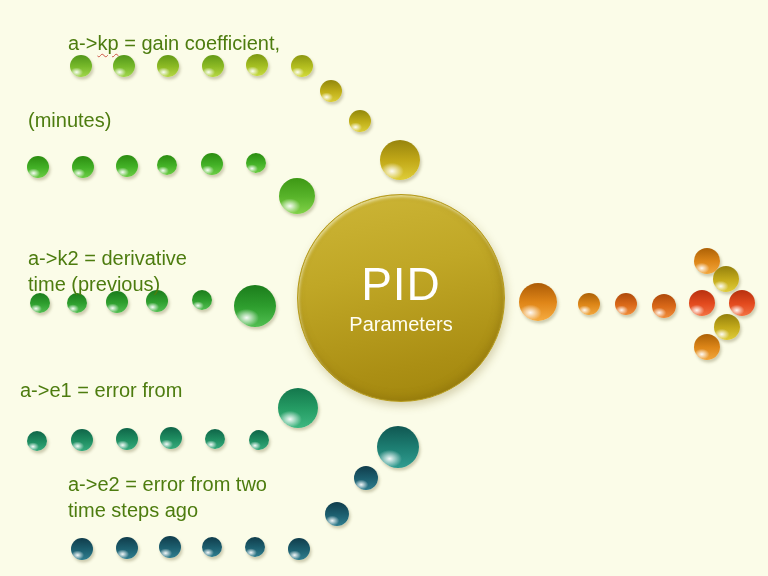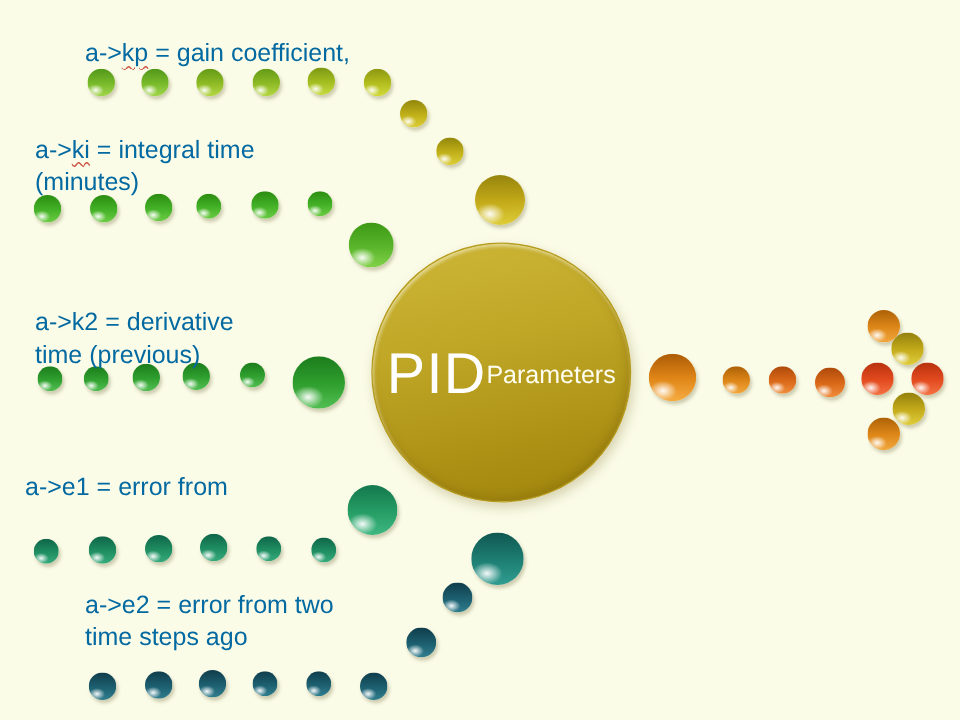--- a/index.html
+++ b/index.html
@@ -17,38 +17,38 @@
     box-shadow:1.5px 2.5px 3px rgba(95,90,40,.30);
   }
   .center-circle{
     position:absolute;
     border-radius:50%;
     background:linear-gradient(168deg,#cdb637 0%,#c0a726 38%,#ab8f14 78%,#a0850c 100%);
     box-shadow:inset 1px 2px 3px rgba(255,255,230,.55),
                inset -2px -3px 8px rgba(120,95,10,.35),
                2px 4px 9px rgba(120,100,30,.28);
     border:1px solid #b59a1c;
-    display:flex;flex-direction:row;align-items:center;justify-content:center;
+    display:flex;flex-direction:column;align-items:center;justify-content:center;
     text-align:center;
   }
   .center-title{
     color:#ffffff;
     font-size:46px;
     line-height:1.05;
     letter-spacing:1px;
   }
   .center-subtitle{
     color:#fffef2;
     font-size:20px;
     line-height:1.2;
     margin-top:4px;
   }
   .param-label{
     position:absolute;
-    color:#0369a1;
+    color:#4d7c0f;
     font-size:20px;
     line-height:26px;
     white-space:nowrap;
   }
   .wavy{
     text-decoration:underline;
     text-decoration-style:wavy;
     text-decoration-color:#cc5544;
     text-decoration-thickness:1px;
     text-underline-offset:3px;
@@ -106,21 +106,20 @@
       <div class="bead" style="left: 694px; top: 248px; width: 26px; height: 26px; background: radial-gradient(42% 30% at 30% 78%, rgba(255, 255, 255, 0.95), rgba(255, 255, 255, 0) 70%), linear-gradient(rgb(176, 100, 8) 4%, rgb(221, 134, 24) 52%, rgb(240, 164, 58) 96%);"></div>
       <div class="bead" style="left: 713px; top: 266px; width: 26px; height: 26px; background: radial-gradient(42% 30% at 30% 78%, rgba(255, 255, 255, 0.95), rgba(255, 255, 255, 0) 70%), linear-gradient(rgb(151, 131, 14) 4%, rgb(195, 170, 26) 52%, rgb(221, 202, 56) 96%);"></div>
       <div class="bead" style="left: 714px; top: 314px; width: 26px; height: 26px; background: radial-gradient(42% 30% at 30% 78%, rgba(255, 255, 255, 0.95), rgba(255, 255, 255, 0) 70%), linear-gradient(rgb(151, 131, 14) 4%, rgb(195, 170, 26) 52%, rgb(221, 202, 56) 96%);"></div>
       <div class="bead" style="left: 694px; top: 334px; width: 26px; height: 26px; background: radial-gradient(42% 30% at 30% 78%, rgba(255, 255, 255, 0.95), rgba(255, 255, 255, 0) 70%), linear-gradient(rgb(176, 100, 8) 4%, rgb(221, 134, 24) 52%, rgb(240, 164, 58) 96%);"></div>
     </div>
   <div class="layer" id="labels-layer">
       <div class="param-label" style="left: 68px; top: 30px;">
         <div><span>a-&gt;</span><span class="wavy">kp</span><span> = gain coefficient,</span></div>
       </div>
       <div class="param-label" style="left: 28px; top: 107px;">
-        <div><span>a-&gt;</span><span class="wavy">ki</span><span> = integral time</span></div>
         <div>(minutes)</div>
       </div>
       <div class="param-label" style="left: 28px; top: 245px;">
         <div>a-&gt;k2 = derivative</div>
         <div>time (previous)</div>
       </div>
       <div class="param-label" style="left: 20px; top: 377px;">
         <div>a-&gt;e1 = error from</div>
       </div>
       <div class="param-label" style="left: 68px; top: 471px;">

